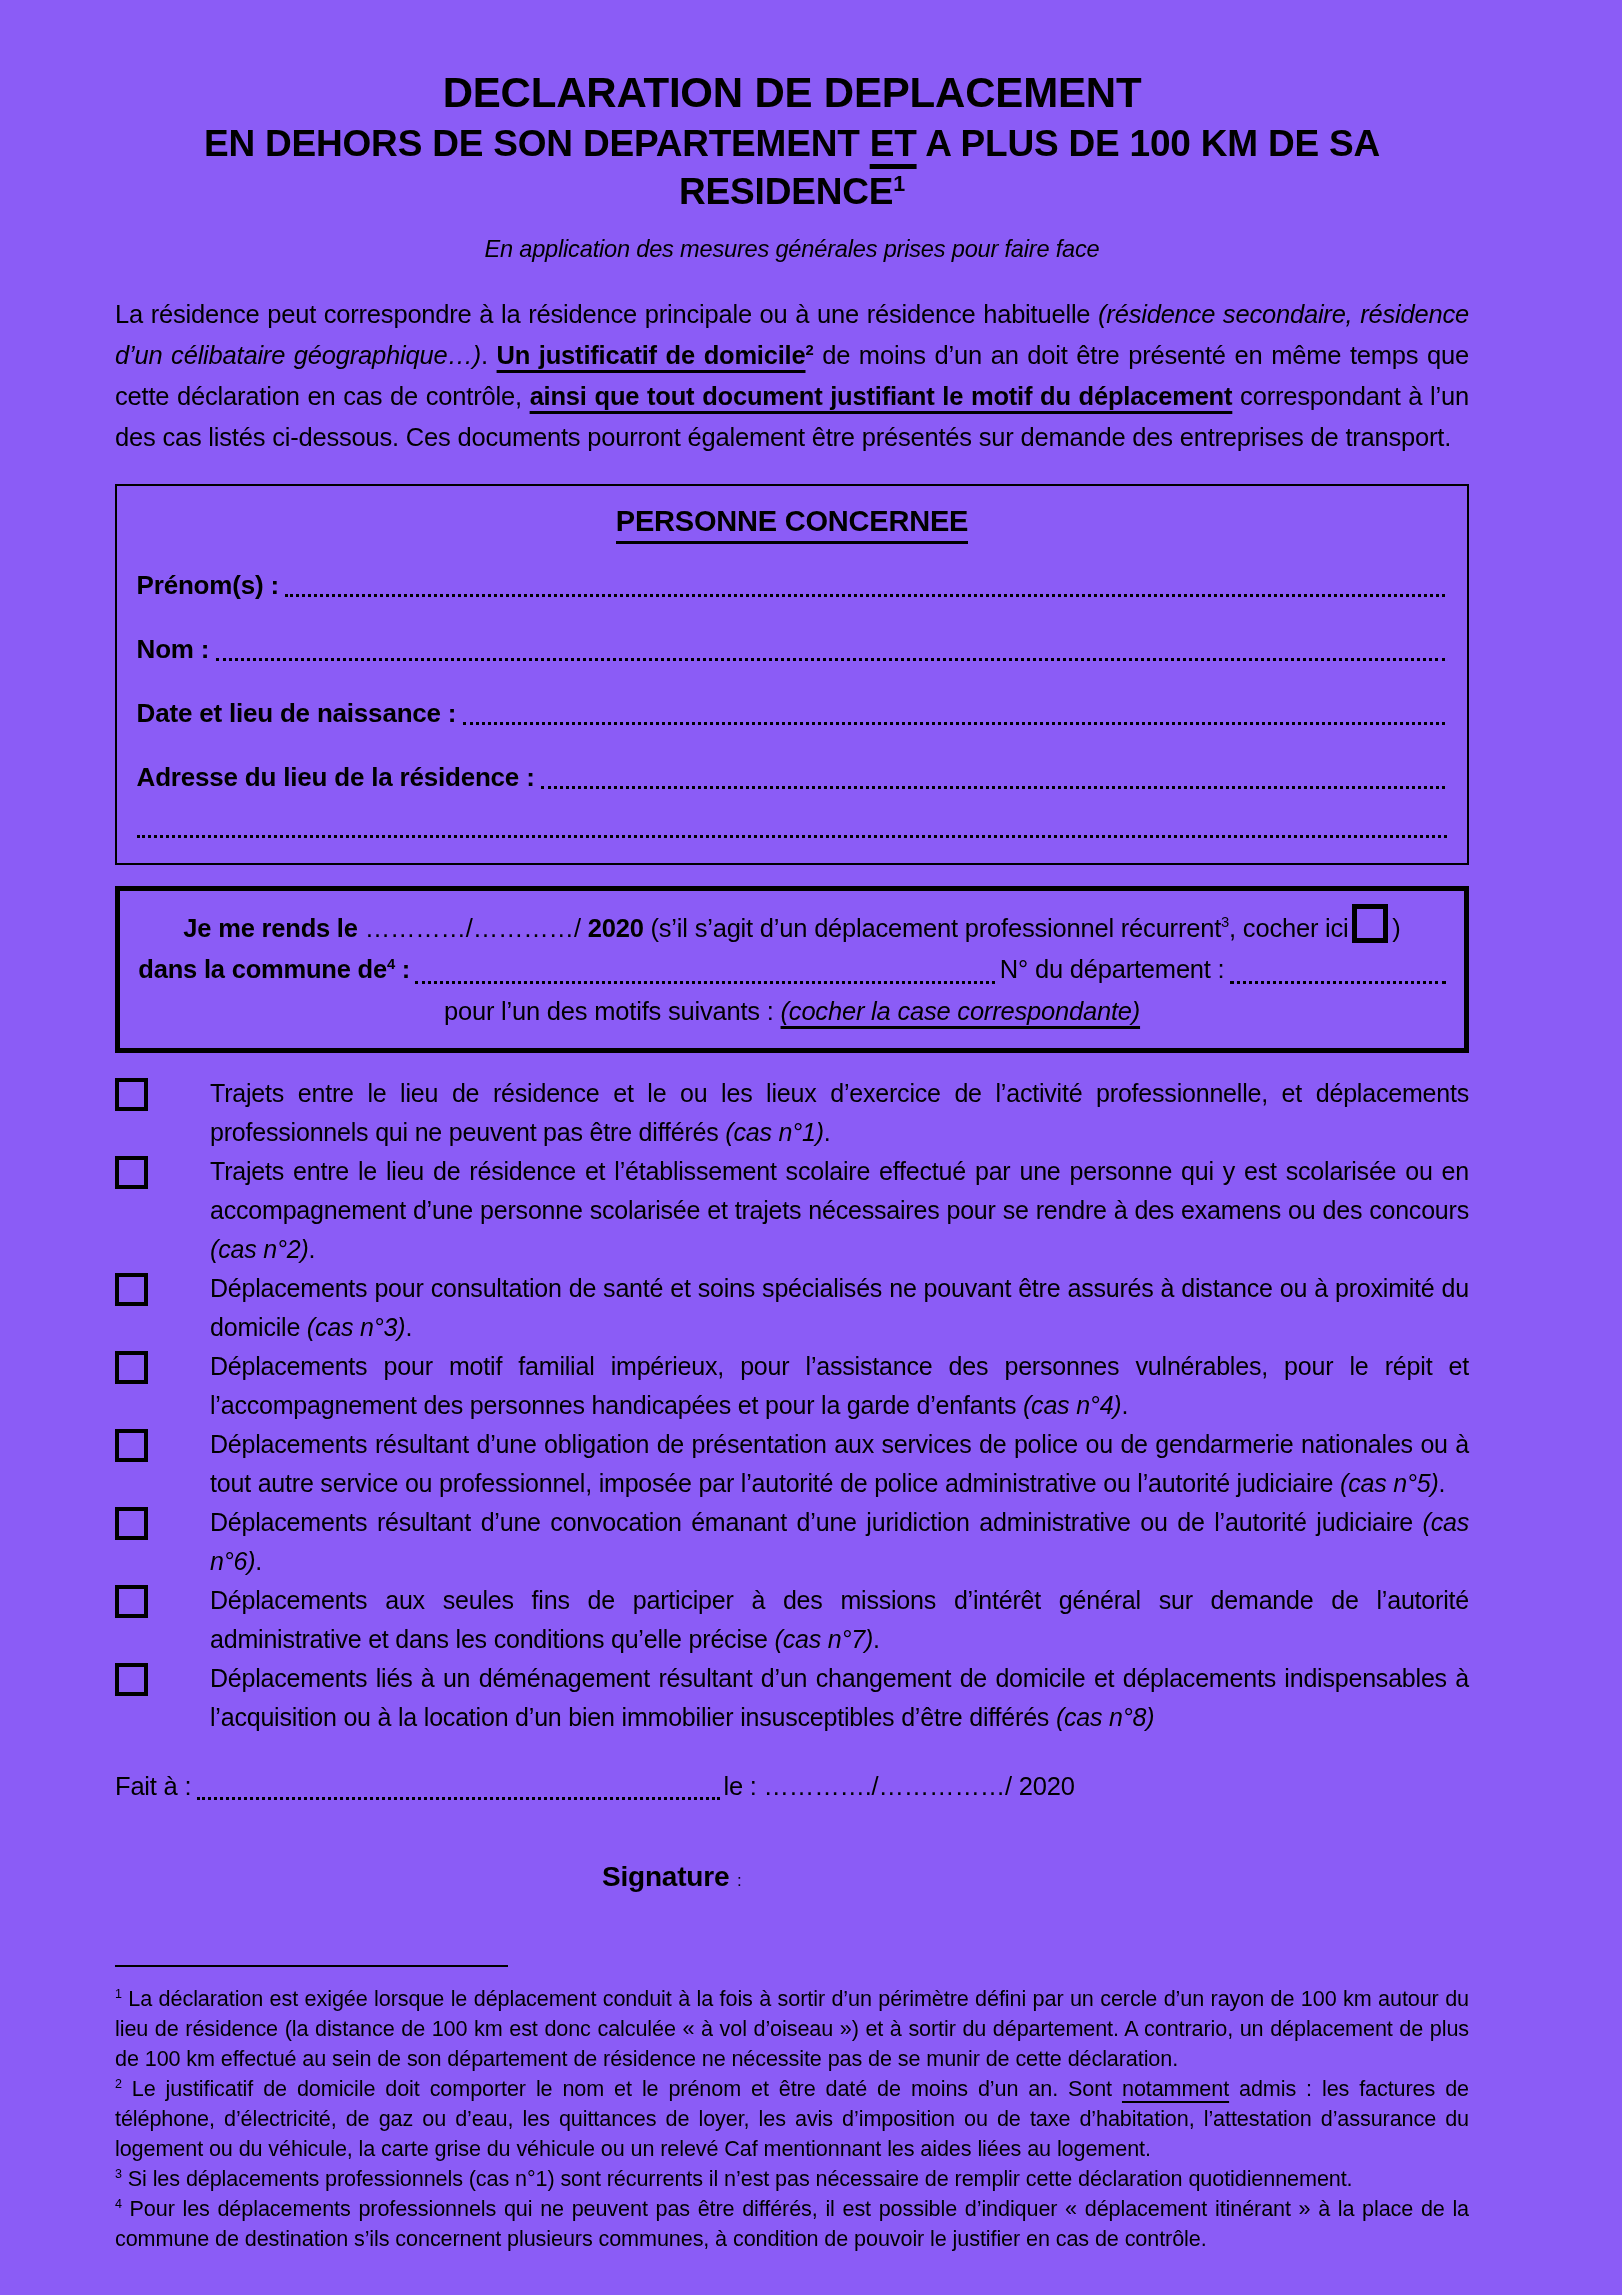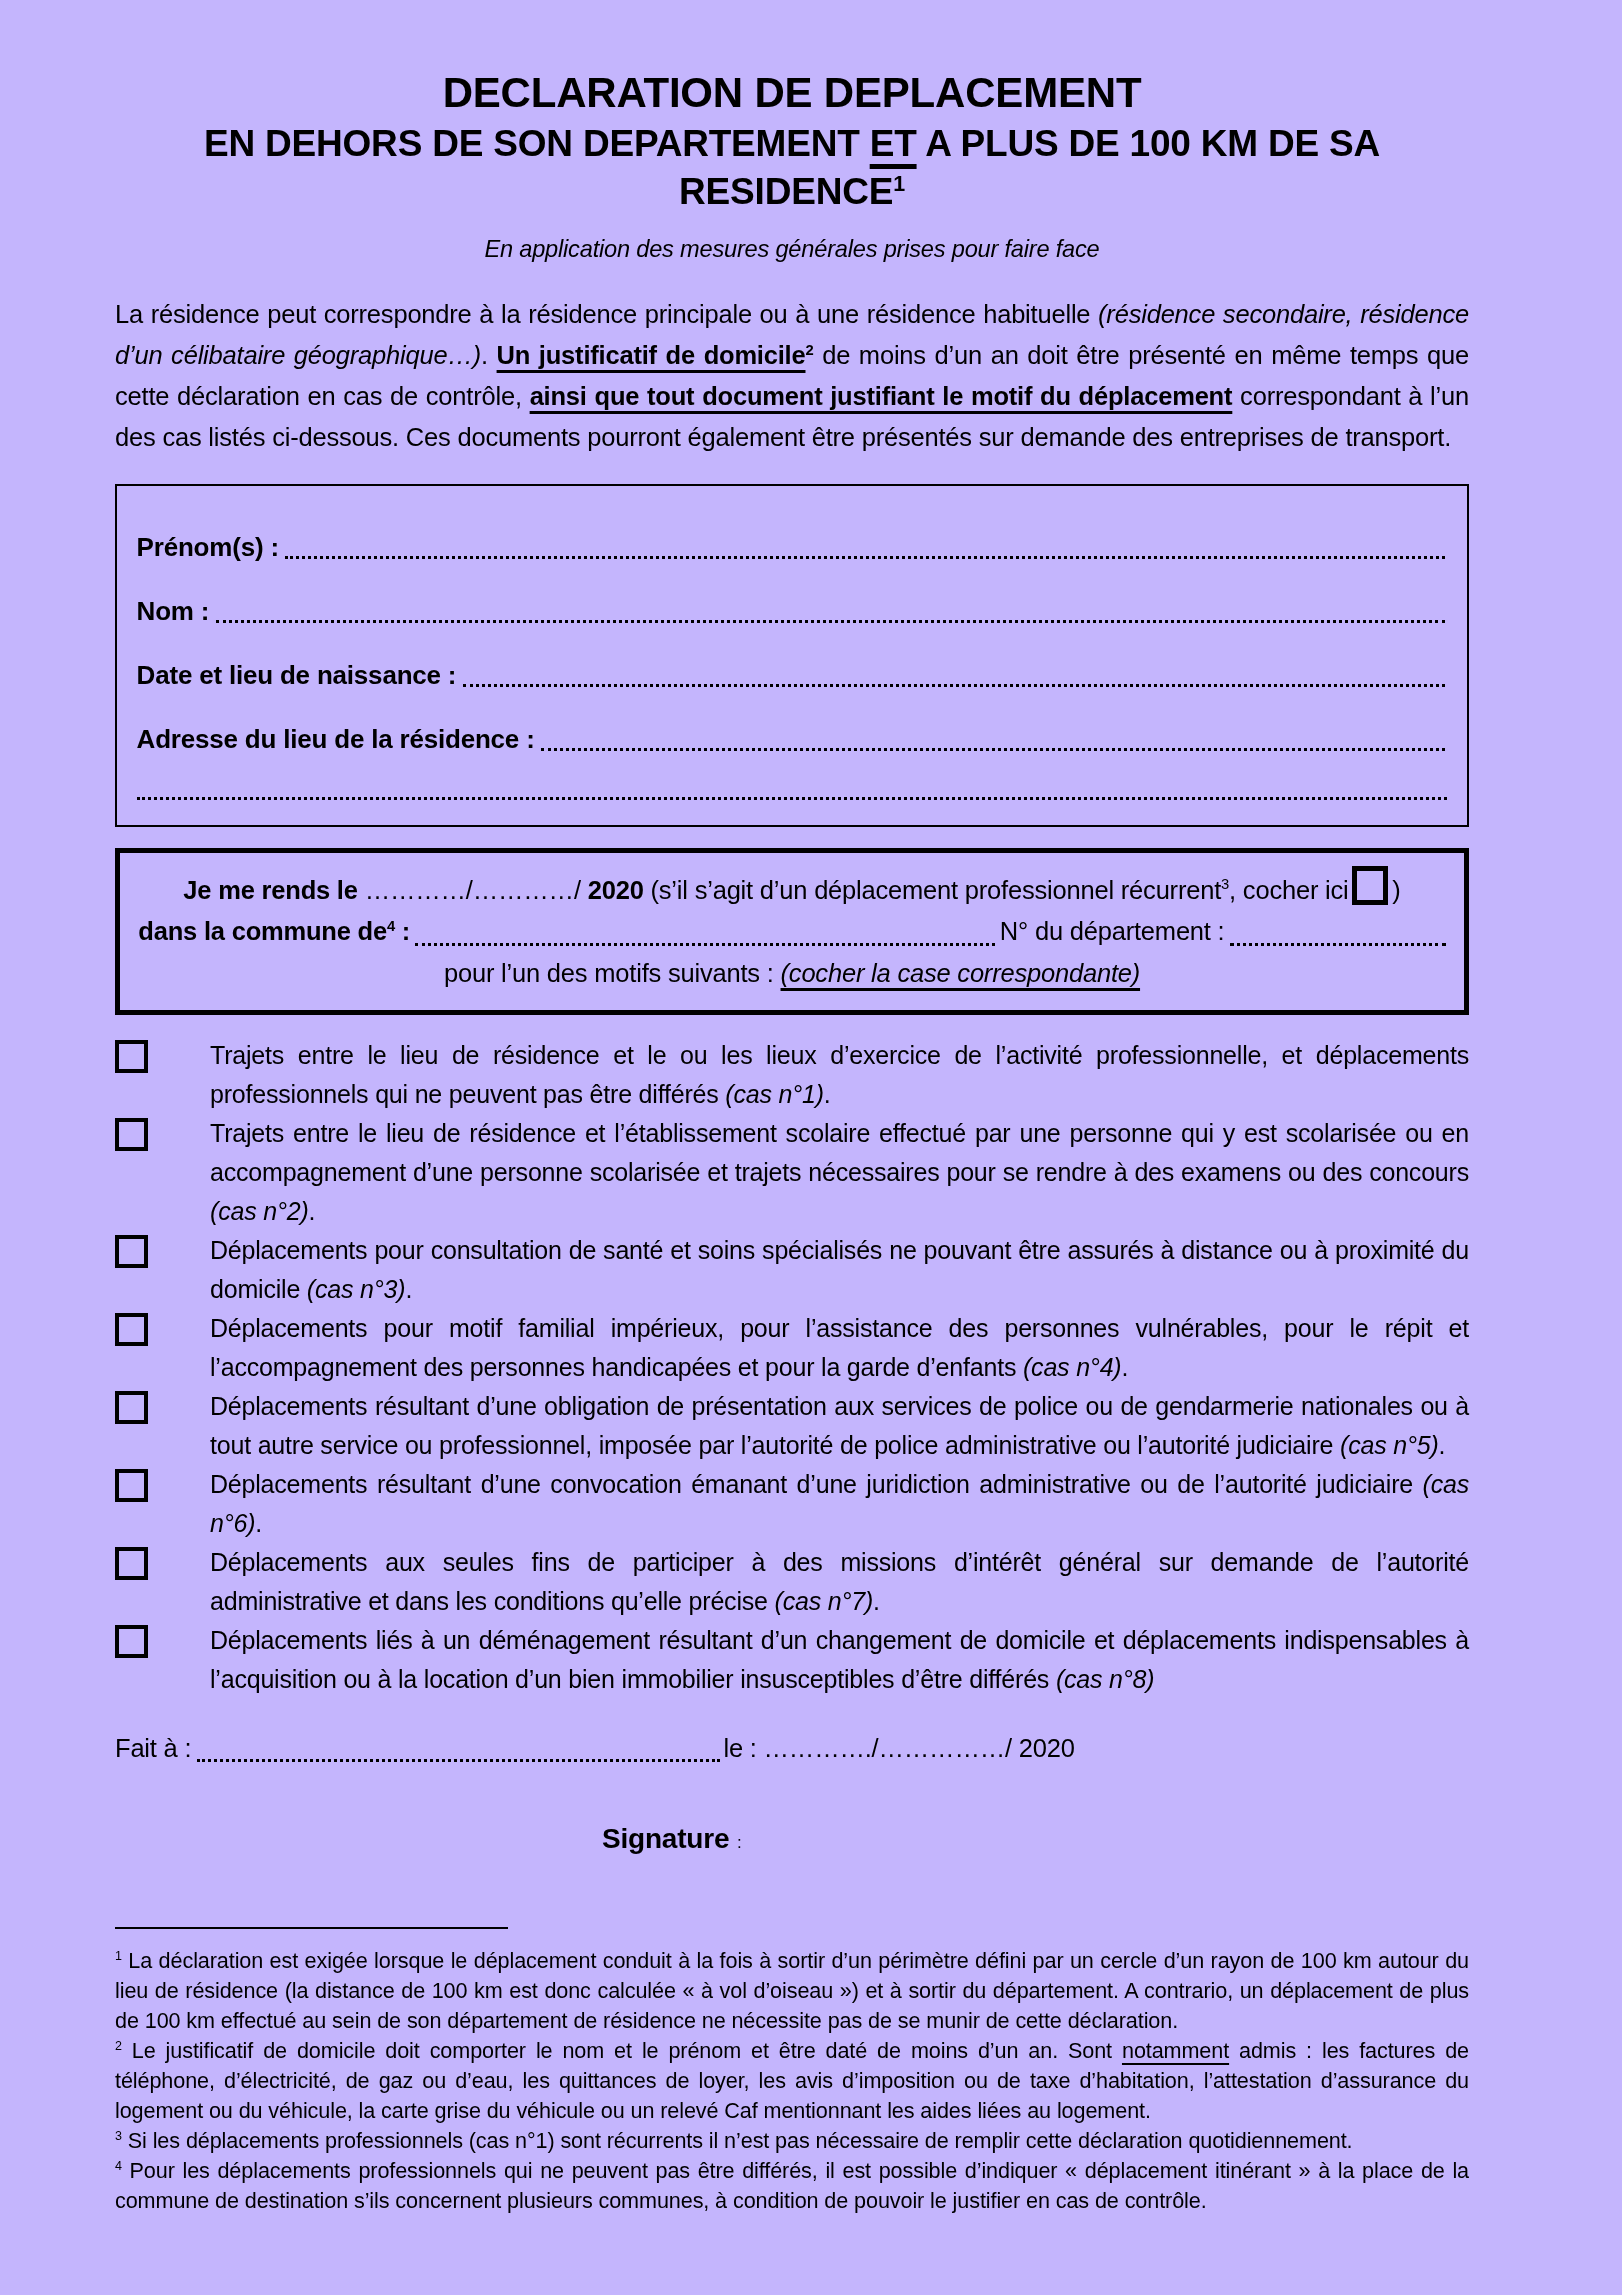--- a/index.html
+++ b/index.html
@@ -1,20 +1,20 @@
 <!DOCTYPE html>
 <html lang="fr" style="font-size:10.5px"><head>
 <meta charset="utf-8">
 <style>
   html,body{margin:0;padding:0;background:#ffffff;}
   .page{
     position:relative;
     width:1623px;height:2295px;
     overflow:hidden;
-    background:#c4b5fd;
+    background:#8b5cf6;
     color:#000;
     font-family:"Liberation Sans","DejaVu Sans",sans-serif;
     box-sizing:border-box;
     padding:69px 154px 0 115px;
     letter-spacing:-0.2px;
   }
   
   .title1{font-size:42px;font-weight:700;text-align:center;line-height:47px;}
   .title2{font-size:37px;font-weight:700;text-align:center;line-height:48px;margin-top:3.9px;}
   .et-u{text-decoration:underline;text-decoration-thickness:4.6px;text-underline-offset:7.9px;margin-top:47px;}
@@ -67,20 +67,21 @@
 
   <div class="title1">DECLARATION DE DEPLACEMENT</div>
   <div class="title2"><span>EN DEHORS DE SON DEPARTEMENT </span><span class="et-u">ET</span><span> A PLUS DE 100 KM DE SA RESIDENCE</span><sup>1</sup></div>
   <div class="subtitle">
     <div>En application des mesures générales prises pour faire face</div>
   </div>
 
   <p class="intro"><span>La résidence peut correspondre à la résidence principale ou à une résidence habituelle </span><span class="it">(résidence secondaire, résidence d’un célibataire géographique…)</span><span>. </span><span class="bu">Un justificatif de domicile</span><sup class="b">2</sup><span> de moins d’un an doit être présenté en même temps que cette déclaration en cas de contrôle, </span><span class="bu">ainsi que tout document justifiant le motif du déplacement</span><span> correspondant à l’un des cas listés ci-dessous. Ces documents pourront également être présentés sur demande des entreprises de transport.</span></p>
 
   <div class="box1">
+    <div class="pc-title"><span>PERSONNE CONCERNEE</span></div>
     <div class="field">
       <span class="lbl">Prénom(s) :</span>
       <span class="dotfill"></span>
     </div>
     <div class="field">
       <span class="lbl">Nom :</span>
       <span class="dotfill"></span>
     </div>
     <div class="field">
       <span class="lbl">Date et lieu de naissance :</span>

